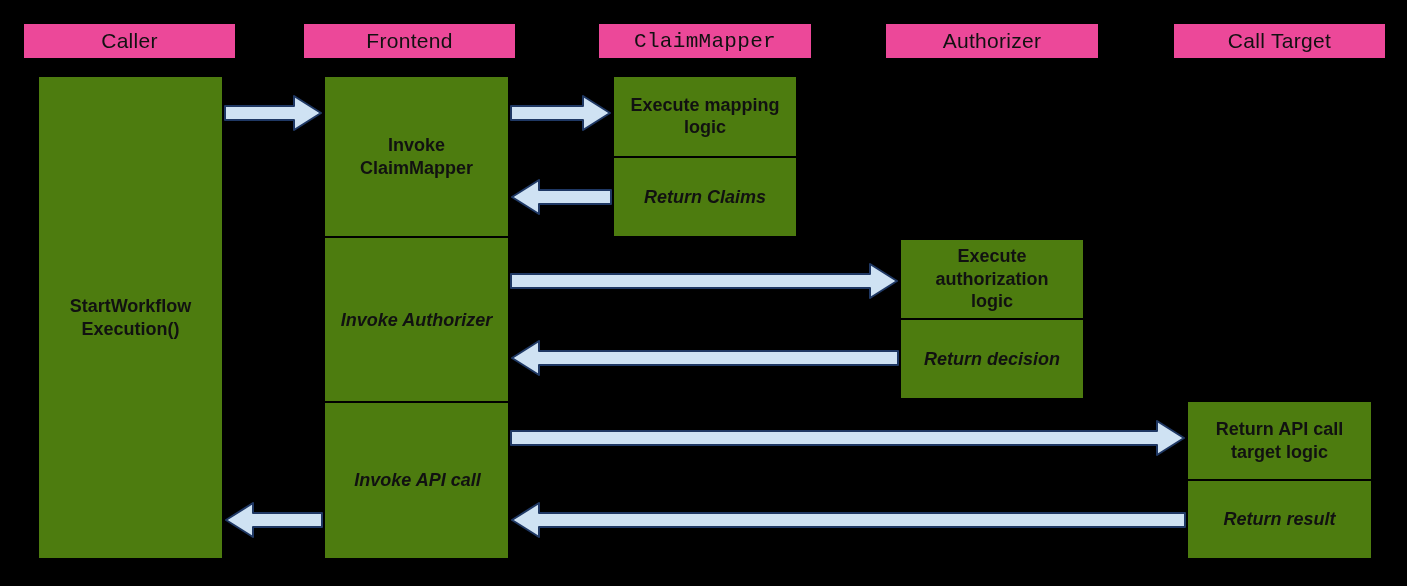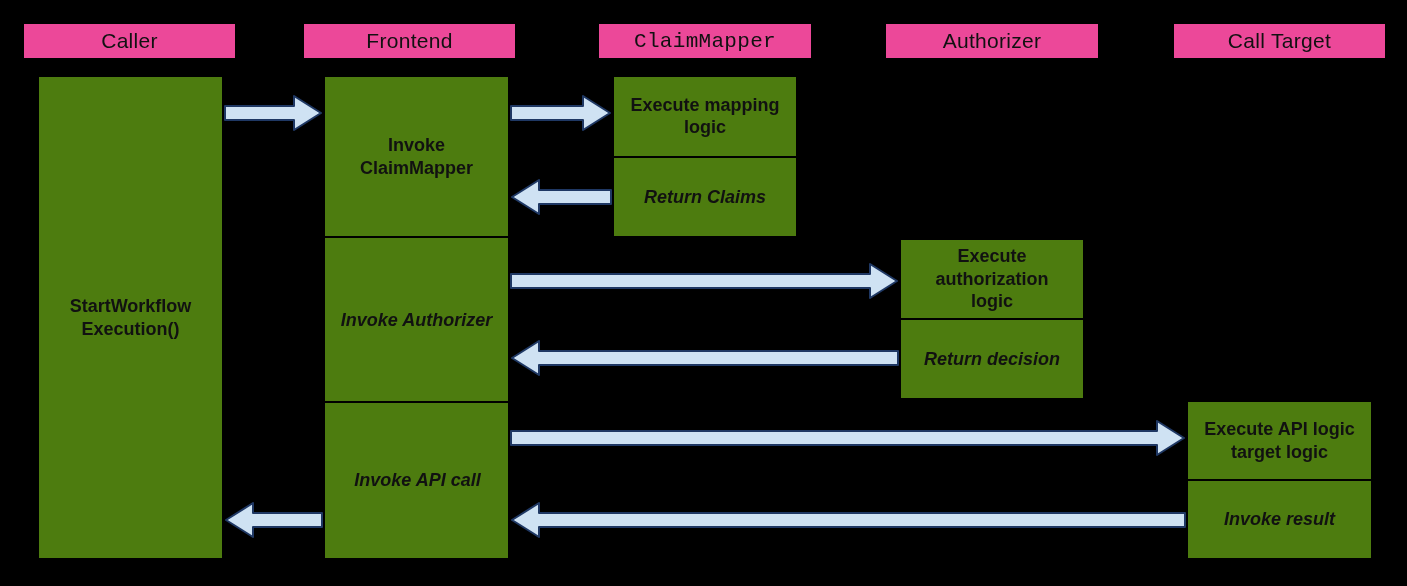--- a/index.html
+++ b/index.html
@@ -77,22 +77,22 @@
     <div class="sec">Execute mapping logic</div>
     <div class="sec">Return Claims</div>
   </div>
 
   <div class="box" style="left:899px;top:238px;width:186px;height:162px;">
     <div class="sec">Execute authorization logic</div>
     <div class="sec">Return decision</div>
   </div>
 
   <div class="box" style="left:1186px;top:400px;width:187px;height:160px;">
-    <div class="sec">Execute API logic target logic</div>
-    <div class="sec">Invoke result</div>
+    <div class="sec">Return API call target logic</div>
+    <div class="sec">Return result</div>
   </div>
 
   <svg class="arrow" style="left:224px;top:95px;" width="99" height="36">
     <polygon points="1,11 70,11 70,1 97,18 70,35 70,25 1,25"></polygon>
   </svg>
 
   <svg class="arrow" style="left:510px;top:95px;" width="102" height="36">
     <polygon points="1,11 73,11 73,1 100,18 73,35 73,25 1,25"></polygon>
   </svg>
 

